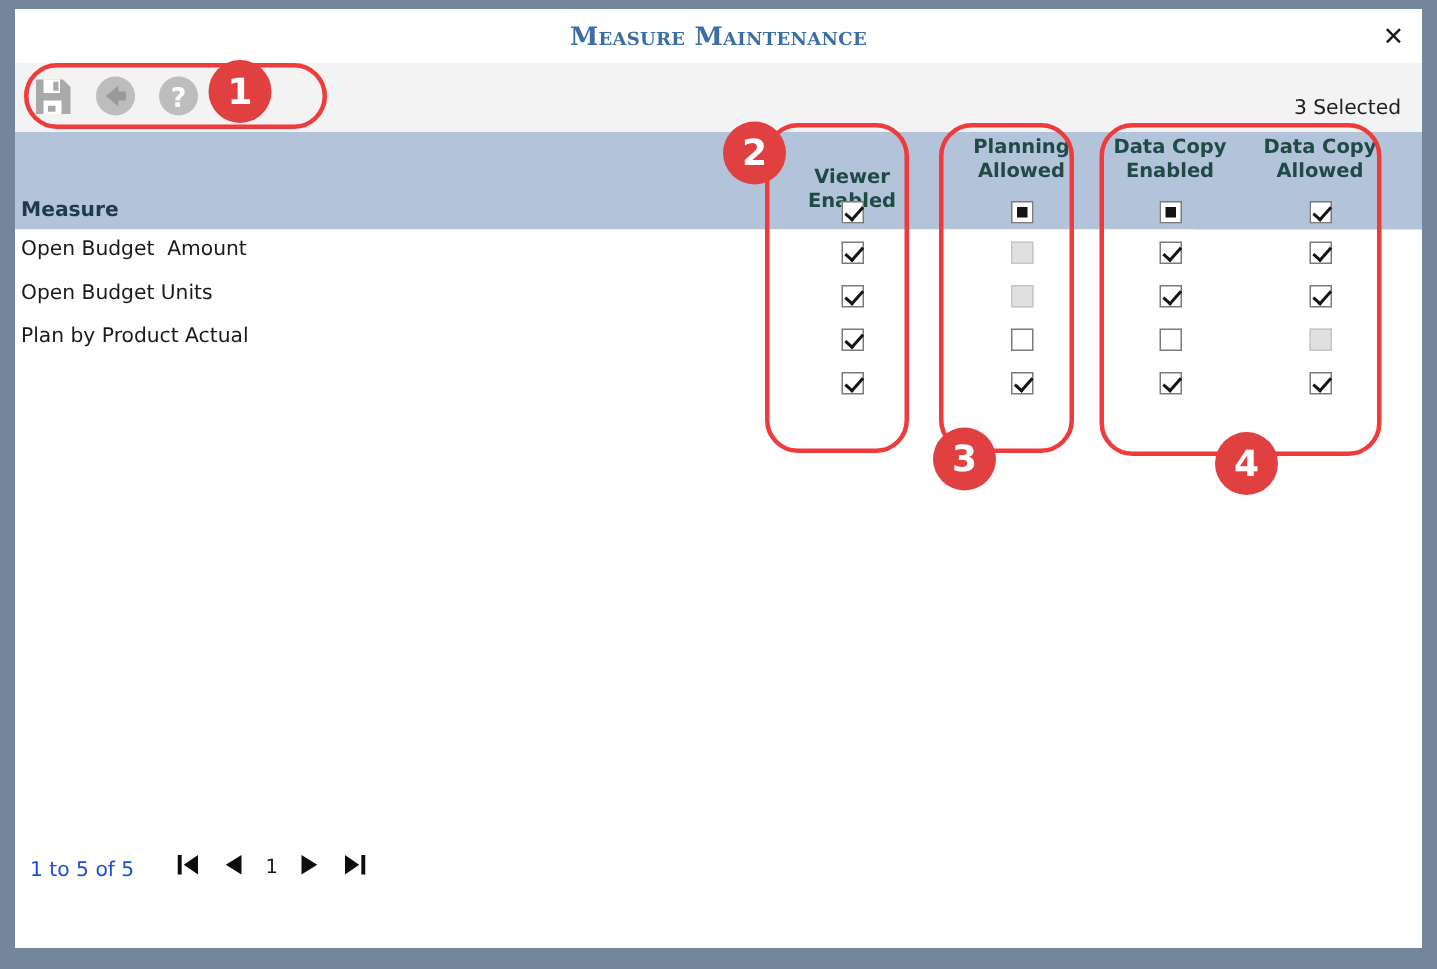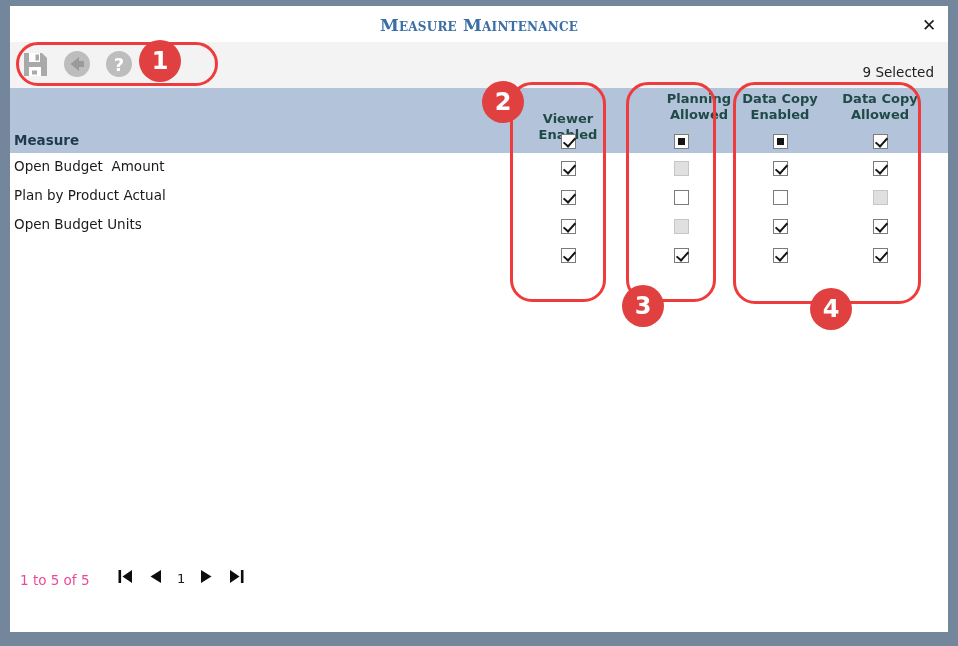--- a/index.html
+++ b/index.html
@@ -192,21 +192,21 @@
   #grid-footer {
     position: absolute;
     left: 0; bottom: 0;
     width: 938px; height: 38px;
     background: #ffffff;
   }
   #page-status {
     position: absolute;
     left: 10px; top: 10px;
     font-size: 13.5px;
-    color: #ec4899;
+    color: #1d4ed8;
     white-space: nowrap;
   }
   #pager {
     position: absolute;
     left: 107px; top: 6px;
     display: flex;
     align-items: center;
     gap: 14px;
     font-size: 15px;
     color: #0d0d0d;
@@ -272,32 +272,32 @@
           </svg>
         </span>
 
         <span class="tb-icon">
           <svg width="34" height="34" viewBox="0 0 34 34">
             <circle cx="17" cy="17" r="13" fill="#bdbdbd"></circle>
             <text x="17" y="24" text-anchor="middle" font-family="DejaVu Sans, sans-serif" font-size="18" font-weight="bold" fill="#ffffff">?</text>
           </svg>
         </span>
       </div>
-      <div id="selected-count">9 Selected</div>
+      <div id="selected-count">3 Selected</div>
     </div>
 
     <div id="grid">
       <div id="grid-header">
         <div id="header-measure-label">Measure</div>
         <div id="col-heads">
             <div class="col-head" style="left: 506px; margin-top: 20px;">
               <div>Viewer</div>
               <div>Enabled</div>
             </div>
-            <div class="col-head" style="left: 637px;">
+            <div class="col-head" style="left: 619px;">
               <div>Planning</div>
               <div>Allowed</div>
             </div>
             <div class="col-head" style="left: 718px;">
               <div>Data Copy</div>
               <div>Enabled</div>
             </div>
             <div class="col-head" style="left: 818px;">
               <div>Data Copy</div>
               <div>Allowed</div>
@@ -312,32 +312,32 @@
       </div>
       <div id="grid-rows">
           <div class="grid-row">
             <div class="row-measure">Open Budget  Amount</div>
             <div class="row-cell" style="left: 506px;"><span class="cb checked"></span></div>
             <div class="row-cell" style="left: 619px;"><span class="cb disabled"></span></div>
             <div class="row-cell" style="left: 718px;"><span class="cb checked"></span></div>
             <div class="row-cell" style="left: 818px;"><span class="cb checked"></span></div>
           </div>
           <div class="grid-row">
+            <div class="row-measure">Open Budget Units</div>
+            <div class="row-cell" style="left: 506px;"><span class="cb checked"></span></div>
+            <div class="row-cell" style="left: 619px;"><span class="cb disabled"></span></div>
+            <div class="row-cell" style="left: 718px;"><span class="cb checked"></span></div>
+            <div class="row-cell" style="left: 818px;"><span class="cb checked"></span></div>
+          </div>
+          <div class="grid-row">
             <div class="row-measure">Plan by Product Actual</div>
             <div class="row-cell" style="left: 506px;"><span class="cb checked"></span></div>
             <div class="row-cell" style="left: 619px;"><span class="cb"></span></div>
             <div class="row-cell" style="left: 718px;"><span class="cb"></span></div>
             <div class="row-cell" style="left: 818px;"><span class="cb disabled"></span></div>
-          </div>
-          <div class="grid-row">
-            <div class="row-measure">Open Budget Units</div>
-            <div class="row-cell" style="left: 506px;"><span class="cb checked"></span></div>
-            <div class="row-cell" style="left: 619px;"><span class="cb disabled"></span></div>
-            <div class="row-cell" style="left: 718px;"><span class="cb checked"></span></div>
-            <div class="row-cell" style="left: 818px;"><span class="cb checked"></span></div>
           </div>
           <div class="grid-row">
             <div class="row-cell" style="left: 506px;"><span class="cb checked"></span></div>
             <div class="row-cell" style="left: 619px;"><span class="cb checked"></span></div>
             <div class="row-cell" style="left: 718px;"><span class="cb checked"></span></div>
             <div class="row-cell" style="left: 818px;"><span class="cb checked"></span></div>
           </div>
         </div>
 
       <div id="grid-footer">

